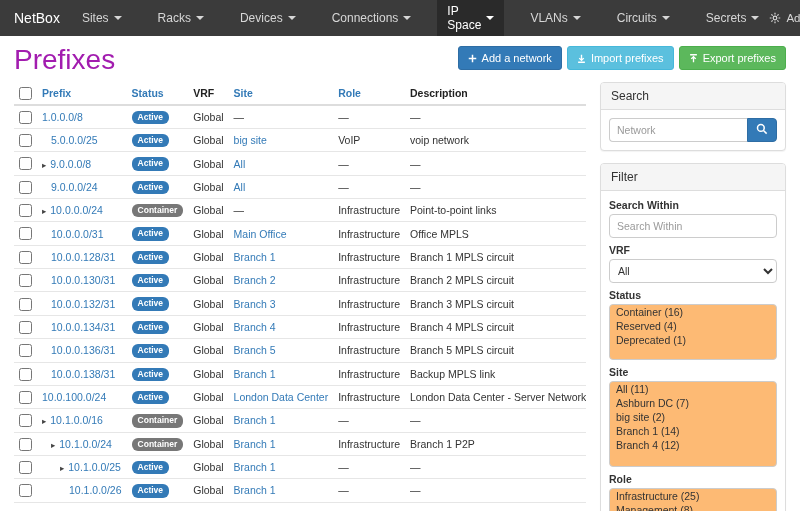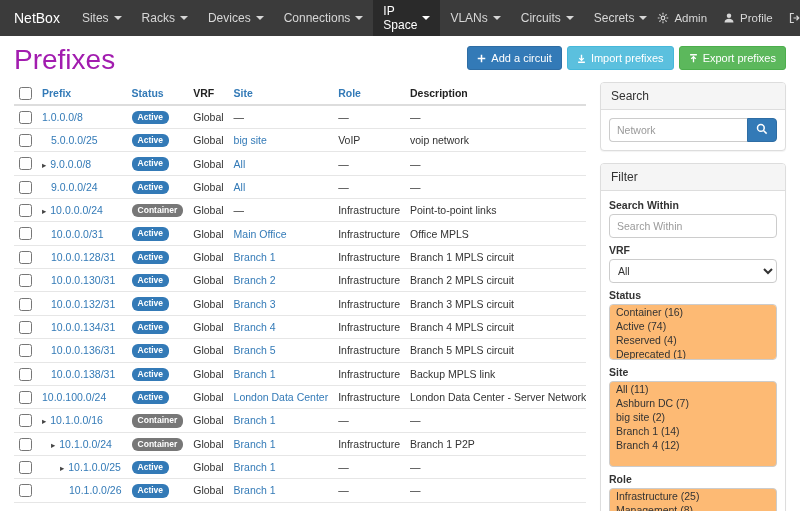--- a/index.html
+++ b/index.html
@@ -27,21 +27,21 @@
     padding: 0 10px;
     color: #d7d7d7;
   }
   .brand {
     color: #fff;
     font-size: 14px;
     display: flex;
     align-items: center;
     padding: 0 12px 0 4px;
   }
-  .nav-menu { display: flex; list-style: none; }
+  .nav-menu { display: flex; list-style: none; gap: 16px; }
   .nav-item {
     display: flex; align-items: center; gap: 5px;
     padding: 0 10px; font-size: 12px; color: #d7d7d7; cursor: pointer;
   }
   .nav-item.active { background: var(--navbar-active-bg); color: #fff; }
   .caret {
     width: 0; height: 0; display: inline-block;
     border-left: 4px solid transparent; border-right: 4px solid transparent;
     border-top: 4px solid currentColor;
   }
@@ -210,21 +210,21 @@
 
 <div class="topbar">
   <h1 class="page-title">Prefixes</h1>
   <div class="actions">
     <button class="btn btn-primary">
       <span>
         <svg width="9" height="9" viewBox="0 0 12 12" fill="none" stroke="#fff" stroke-width="2">
             <path d="M6 1v10M1 6h10"></path>
           </svg>
       </span>
-      <span>Add a circuit</span>
+      <span>Add a network</span>
     </button>
     <button class="btn btn-info">
       <span>
         <svg width="9" height="9" viewBox="0 0 12 12" fill="none" stroke="#fff" stroke-width="1.8">
             <path d="M6 1v7M3 5.5L6 8.5 9 5.5M1.5 11h9"></path>
           </svg>
       </span>
       <span>Import prefixes</span>
     </button>
     <button class="btn btn-success">
@@ -439,21 +439,20 @@
         <input type="text" class="text-input" placeholder="Search Within" style="">
 
         <label class="filter-label">VRF</label>
         <select class="vrf-select">
           <option>All</option>
         </select>
 
         <label class="filter-label">Status</label>
         <div class="listbox lb-status">
             <div class="opt">Container (16)</div>
-            <div class="opt">Active (74)</div>
             <div class="opt">Reserved (4)</div>
             <div class="opt">Deprecated (1)</div>
           </div>
 
         <label class="filter-label">Site</label>
         <div class="listbox lb-site">
             <div class="opt">All (11)</div>
             <div class="opt">Ashburn DC (7)</div>
             <div class="opt">big site (2)</div>
             <div class="opt">Branch 1 (14)</div>

